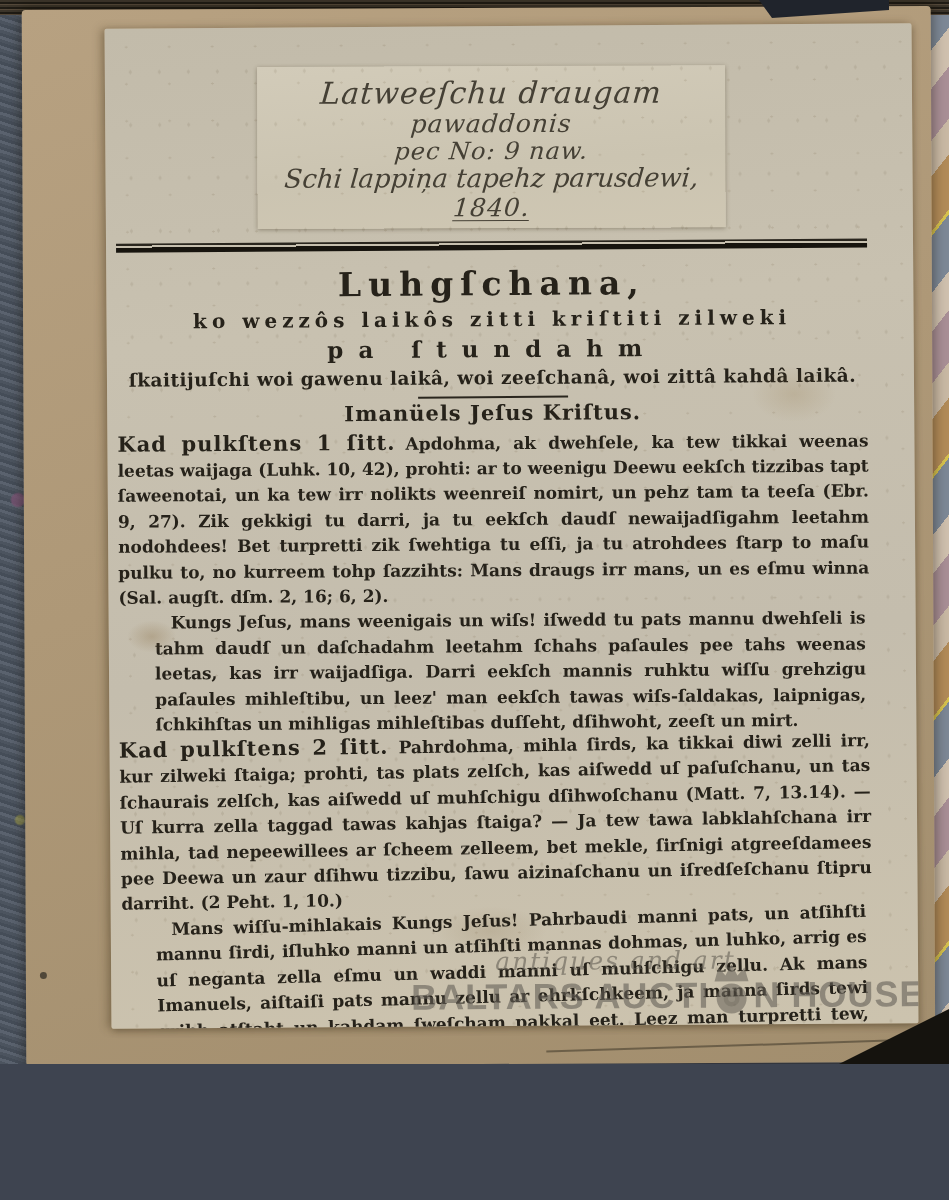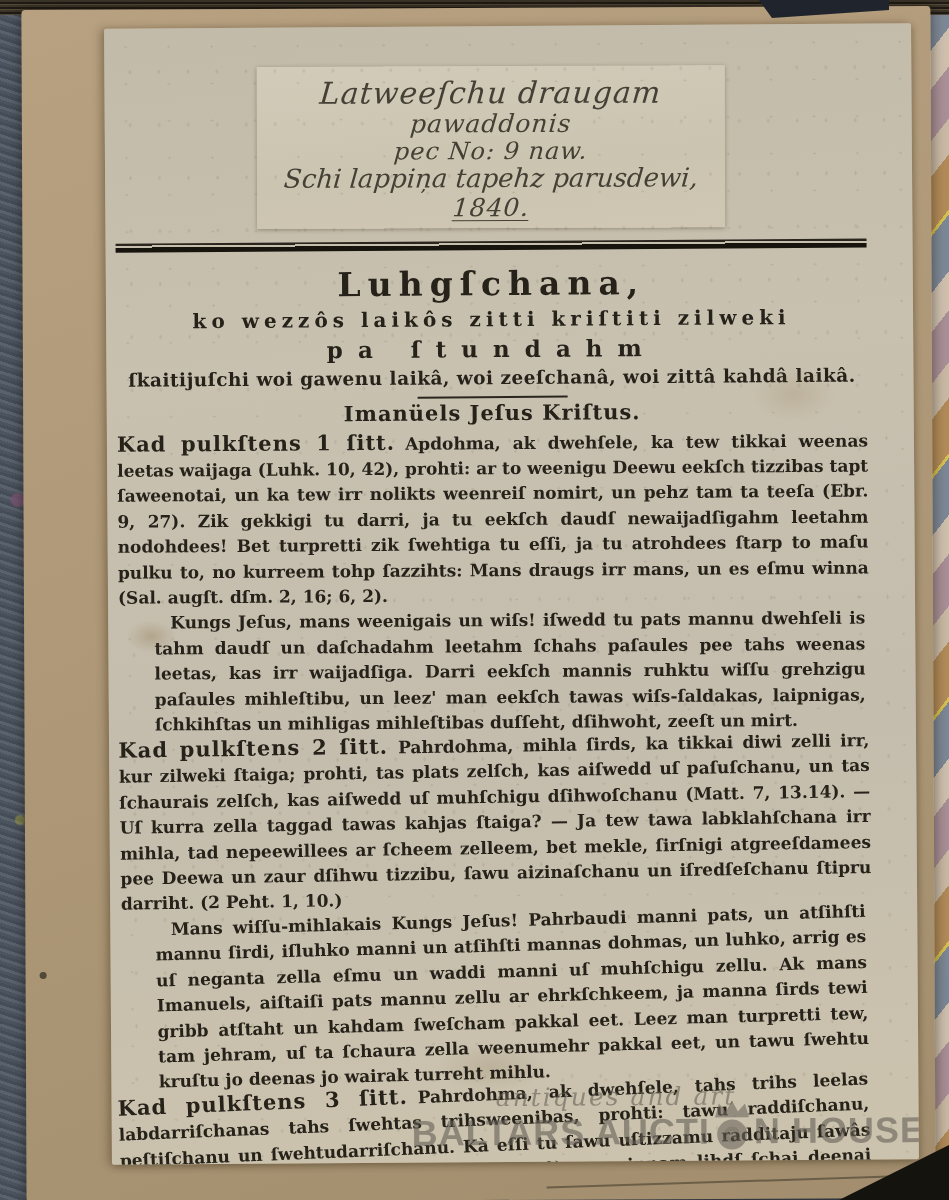--- a/index.html
+++ b/index.html
@@ -1,16 +1,16 @@
 <!DOCTYPE html>
 <html><head>
 <meta charset="utf-8">
 <style>
   html,body{margin:0;padding:0;background:#3e4450;}
-  .canvas{position:relative;width:949px;height:1200px;overflow:hidden;
+  .canvas{position:relative;width:949px;height:1064px;overflow:hidden;
           font-family:"DejaVu Serif",serif;}
 
   
   .fabric-left{position:absolute;left:0;top:0;width:78px;height:100%;z-index:0;
     background:
       radial-gradient(circle 6px at 30px 462px, rgba(196,188,60,.9) 0 4px, transparent 5px),
       radial-gradient(circle 9px at 18px 500px, rgba(122,84,116,.8) 0 6px, transparent 8px),
       radial-gradient(circle 8px at 34px 250px, rgba(110,90,130,.5) 0 5px, transparent 7px),
       radial-gradient(circle 7px at 20px 820px, rgba(196,188,60,.4) 0 4px, transparent 6px),
       repeating-linear-gradient(18deg, #4c545f 0 3px, #5a626e 3px 6px, #454d58 6px 9px);}

